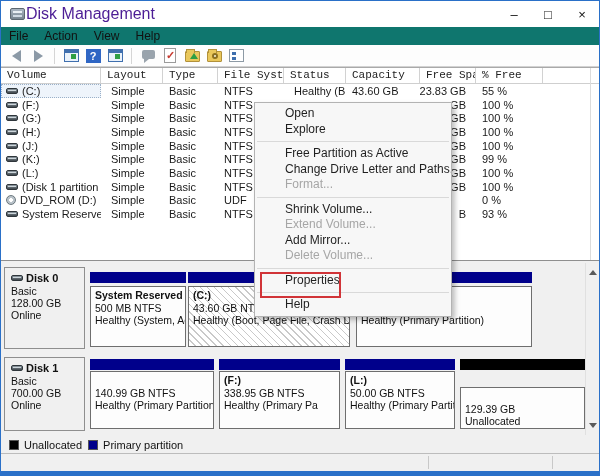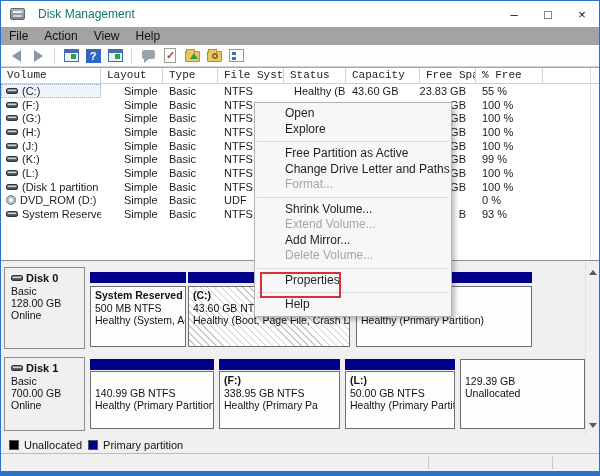--- a/index.html
+++ b/index.html
@@ -6,27 +6,27 @@
   html,body { width:600px; height:476px; font-family:"Liberation Sans", sans-serif; background:#fff; }
   .window { position:relative; width:600px; height:476px; background:#f0f0f0; overflow:hidden;
             border:1px solid #2a70c8; border-bottom:5px solid #2a70c8; }
 
   
   .titlebar { position:absolute; left:0; top:0; width:100%; height:26px; background:#fff; display:flex; align-items:center; }
   .app-icon { width:15px; height:12px; margin-left:9px; position:relative;
               background:linear-gradient(#aab6c2,#77848f); border:1px solid #5c6770; border-radius:2px; }
   .app-icon:before { content:""; position:absolute; left:2px; top:2px; width:9px; height:2px; background:#e8eef3; }
   .app-icon:after  { content:""; position:absolute; left:2px; top:6px; width:9px; height:2px; background:#cfd9e2; }
-  .title-text { font-size:12px; color:#0f766e; margin-left:13px; }
+  .title-text { font-size:16px; color:#4c1d95; margin-left:1px; }
   .win-btns { position:absolute; right:0; top:0; height:26px; display:flex; }
   .win-btn { width:34px; height:26px; display:flex; align-items:center; justify-content:center;
              font-size:13px; color:#111; }
 
   
-  .menubar { position:absolute; left:0; top:26px; width:100%; height:18px; background:#a3a3a3; display:flex; align-items:center; font-size:12px; color:#111; }
+  .menubar { position:absolute; left:0; top:26px; width:100%; height:18px; background:#0f766e; display:flex; align-items:center; font-size:12px; color:#111; }
   .menubar-item { padding:0 8px; height:100%; display:flex; align-items:center; }
 
   
   .toolbar { position:absolute; left:0; top:44px; width:100%; height:22px; background:#fdfdfd;
              border-bottom:1px solid #d2d2d2; display:flex; align-items:center; padding-left:6px; gap:4px; }
   .tb-sep { width:1px; height:16px; background:#d5d5d5; margin:0 3px; }
   .tb-ic { width:18px; height:17px; position:relative; display:flex; align-items:center; justify-content:center; }
   .arrow { width:0; height:0; border-top:6px solid transparent; border-bottom:6px solid transparent; }
   .arrow-left  { border-right:9px solid #8b99a6; }
   .arrow-right { border-left:9px solid #8b99a6; }
@@ -51,21 +51,21 @@
   
   .list-pane { position:absolute; left:0; top:66px; width:598px; height:194px; background:#fff; border-top:1px solid #a9a9a9; border-bottom:1px solid #8f8f8f; }
   .list-edge { position:absolute; left:589px; top:0; width:1px; height:100%; background:#dcdcdc; }
   .thead { display:flex; height:16px; border-bottom:1px solid #cfcfcf; font-size:11px; color:#222; }
   .th { border-right:1px solid #d2d2d2; padding:1px 0 0 6px; white-space:nowrap; overflow:hidden;font-family:Liberation Mono, monospace; }
   .c-vol{width:100px}.c-layout{width:62px}.c-type{width:55px}.c-fs{width:66px}
   .c-status{width:62px}.c-cap{width:74px}.c-free{width:56px}.c-pct{width:67px}.c-fill{width:45px}
   .tbody { font-size:11px; color:#1a1a1a; }
   .trow { display:flex; height:13.7px; align-items:center; white-space:nowrap; }
   .td { overflow:hidden; white-space:nowrap; height:100%; display:flex; align-items:center; }
-  .td.c-layout{padding-left:23px}.td.c-type{padding-left:6px}.td.c-fs{padding-left:6px}
+  .td.c-layout{padding-left:10px}.td.c-type{padding-left:6px}.td.c-fs{padding-left:6px}
   .td.c-status{padding-left:10px}.td.c-cap{padding-left:6px}
   .td.c-free{justify-content:flex-end; padding-right:10px}
   .td.c-pct{padding-left:6px}
   .vol-cell { padding-left:5px; gap:4px; }
   .vol-cell.sel { background:#eef4fb; outline:1px dotted #9ab0c8; outline-offset:-1px; }
   .drive-ic { width:12px; height:6px; border-radius:2px; background:linear-gradient(#8f9ba3,#3e464c); border:1px solid #2f363b; flex:0 0 auto; position:relative; }
   .drive-ic:after { content:""; position:absolute; left:1px; top:1px; width:8px; height:1px; background:#cdd6db; }
   .cd-ic { width:10px; height:10px; border-radius:50%; flex:0 0 auto;
            background:radial-gradient(circle at 50% 50%, #fff 0 2px, #b9c2c9 2px 4px, #8f9ba3 4px 5px); border:1px solid #6e7競a80; border:1px solid #6e7a80; }
 
@@ -386,21 +386,21 @@
           <div class="part" style="left: 258px; width: 112px;">
             <div class="part-bar" style="background: rgb(0, 0, 139); margin-top: 2px;"></div>
             <div class="part-box" style="top: 14px;">
               <div class="p-label">(L:)</div>
               <div class="p-size">50.00 GB NTFS</div>
               <div class="p-health">Healthy (Primary Partitio</div>
             </div>
           </div>
           <div class="part" style="left: 373px; width: 127px;">
             <div class="part-bar" style="background: rgb(0, 0, 0); margin-top: 2px;"></div>
-            <div class="part-box" style="top: 2px;">
+            <div class="part-box" style="top: 30px;">
               <div class="p-label"></div>
               <div class="p-size">129.39 GB</div>
               <div class="p-health">Unallocated</div>
             </div>
           </div>
         </div>
     </div>
 
     <div class="vscroll">
       <div class="sb-up"></div>

